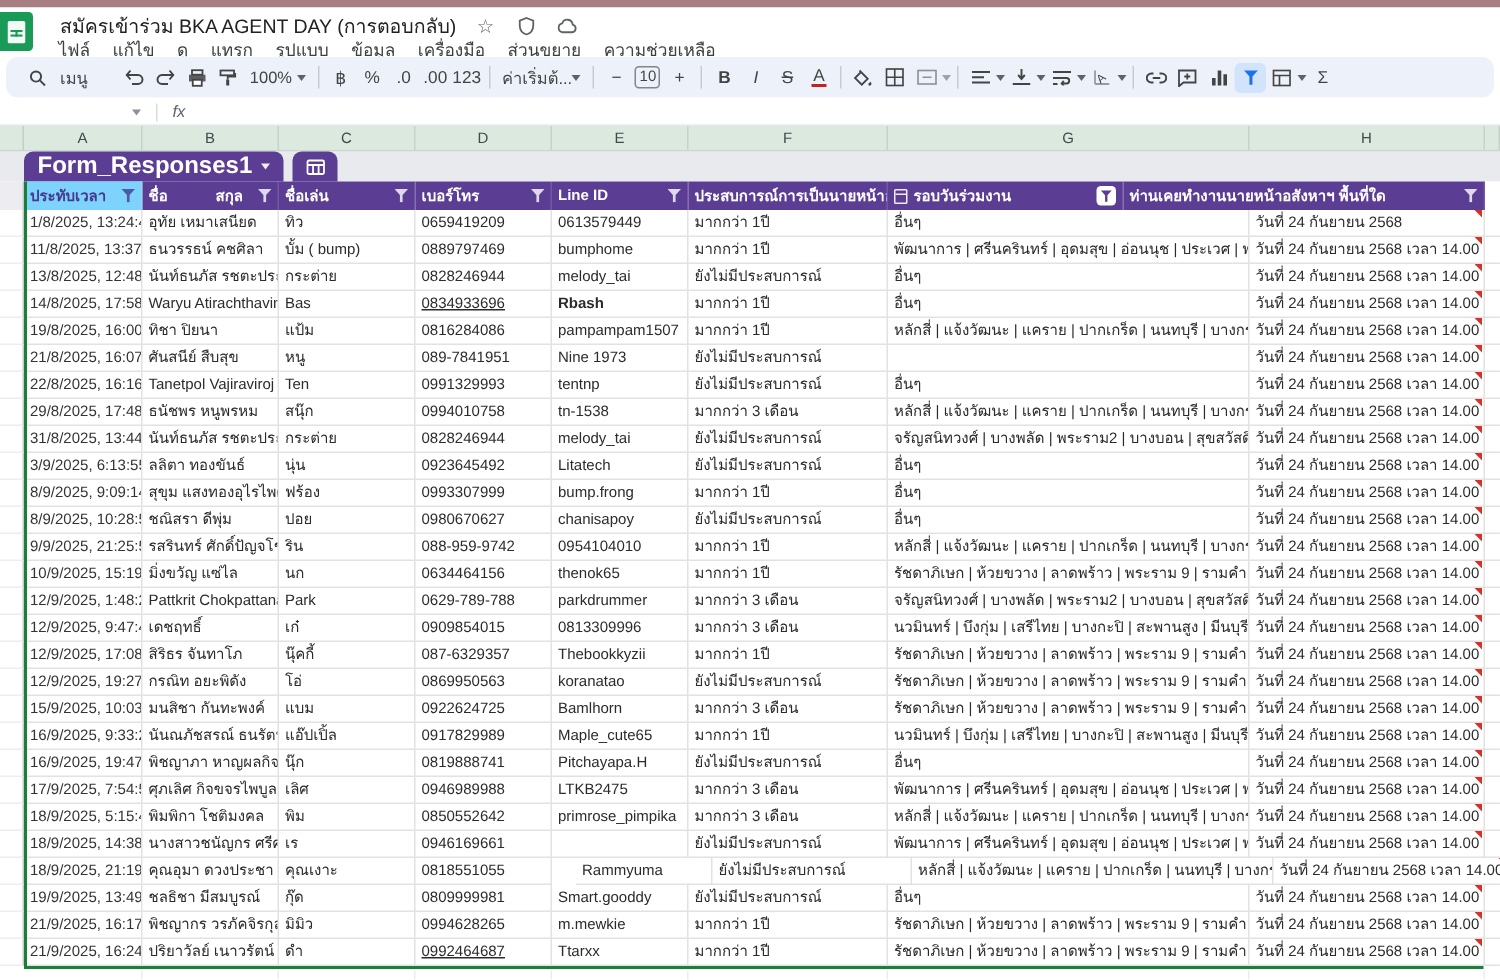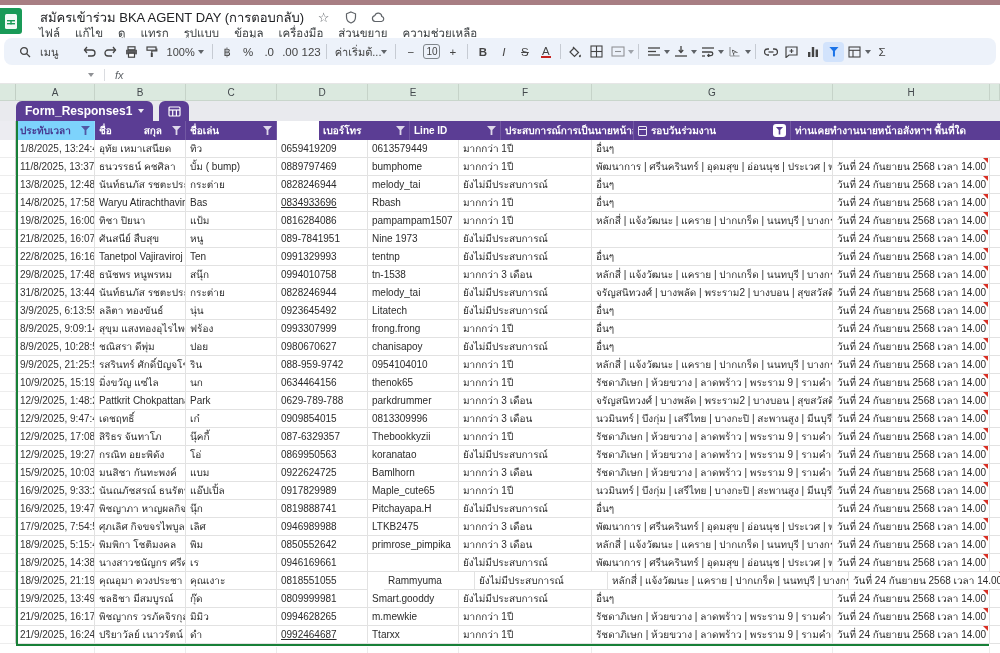--- a/index.html
+++ b/index.html
@@ -31,21 +31,21 @@
   .txtcol { border-bottom:2px solid #c5221f; line-height:10px; padding:0 1px; }
   .filter-on { background:#d2e3fc; }
   
   .formula-bar { position:absolute; top:66px; left:0; width:1000px; height:18px; background:#fff; border-bottom:1px solid #e6e6e6; display:flex; align-items:center; font-size:11px; color:#5f6368; }
   .fx { font-style:italic; font-size:11px; color:#5f6368; }
   
   .letters-row { position:absolute; top:84px; left:0; width:1000px; height:17px; background:#dbe9df; display:flex; border-bottom:1px solid #c9d6cc; }
   .letters-row .corner { width:16px; flex:none; border-right:1px solid #c2cfc5; }
   .col-letter { flex:none; display:flex; align-items:center; justify-content:center; font-size:10px; color:#43494d; border-right:1px solid #c6d3c9; }
   .tab-strip { position:absolute; top:101px; left:0; width:1000px; height:20px; background:#e9eaee; display:flex; align-items:flex-end; }
-  .sheet-tab { height:20px; margin-left:16px; background:#5b3d94; color:#fff; border-radius:6px 6px 0 0; display:flex; align-items:center; gap:6px; padding:0 9px; font-size:12px; font-weight:bold; white-space:nowrap; }
+  .sheet-tab { height:20px; margin-left:16px; background:#5b3d94; color:#fff; border-radius:6px 6px 0 0; display:flex; align-items:center; gap:6px; padding:0 9px; font-size:16px; font-weight:bold; white-space:nowrap; }
   .sheet-tab .tcaret { border-top-color:#fff; opacity:.9; }
   .icon-tab { height:20px; width:30px; margin-left:6px; background:#5b3d94; border-radius:6px 6px 0 0; display:flex; align-items:center; justify-content:center; }
   
   .header-row { position:absolute; top:121px; left:0; width:1000px; height:19px; display:flex; }
   .header-row .hstrip { width:16px; flex:none; background:#ececf1; border-right:1px solid #c9c9c9; }
   .hcell { flex:none; background:#5b3d94; color:#fff; font-size:10px; font-weight:bold; display:flex; align-items:center; padding:0 4px; gap:4px; white-space:nowrap; overflow:hidden; border-right:1px solid rgba(255,255,255,.14); }
   .hcell.selected { background:#7dd3fc; color:#46398f; }
   .hcell .funnel { width:9px; height:9px; flex:none; margin-left:auto; background:#fff; opacity:.8; clip-path:polygon(0 0,100% 0,60% 45%,60% 100%,40% 100%,40% 45%); }
   .hcell.selected .funnel { background:#46398f; }
   .hcell .label2 { margin-left:auto; }
@@ -299,21 +299,21 @@
     </div>
     <div class="hcell" style="width: 91px;">
       <span>ชื่อ</span>
       <span class="label2">สกุล</span>
       <span class="funnel"></span>
     </div>
     <div class="hcell" style="width: 91px;">
       <span>ชื่อเล่น</span>
       <span class="funnel"></span>
     </div>
-    <div class="hcell" style="width: 91px; margin-left: 42px;">
+    <div class="hcell" style="width: 91px;">
       <span>เบอร์โทร</span>
       <span class="funnel"></span>
     </div>
     <div class="hcell" style="width: 91px;">
       <span>Line ID</span>
       <span class="funnel"></span>
     </div>
     <div class="hcell" style="width: 133px;">
       <span>ประสบการณ์การเป็นนายหน้าอสังหาฯ</span>
     </div>
@@ -334,20 +334,21 @@
 <div class="grid-body">
     <div class="grow">
       <div class="rnum"></div>
       <div class="gcell num" style="width: 79px;">1/8/2025, 13:24:40</div>
       <div class="gcell" style="width: 91px;">อุทัย เหมาเสนียด</div>
       <div class="gcell" style="width: 91px;">ทิว</div>
       <div class="gcell" style="width: 91px;">0659419209</div>
       <div class="gcell" style="width: 91px;">0613579449</div>
       <div class="gcell" style="width: 133px;">มากกว่า 1ปี</div>
       <div class="gcell" style="width: 241px;">อื่นๆ</div>
+      <div class="gcell" style="width: 157px;">วันที่ 24 กันยายน 2568<span class="note-tri"></span></div>
       <div class="gcell" style="flex: 1 1 0%; border-right: none;"></div>
     </div>
     <div class="grow">
       <div class="rnum"></div>
       <div class="gcell num" style="width: 79px;">11/8/2025, 13:37:00</div>
       <div class="gcell" style="width: 91px;">ธนวรรธน์ คชศิลา</div>
       <div class="gcell" style="width: 91px;">บั้ม ( bump)</div>
       <div class="gcell" style="width: 91px;">0889797469</div>
       <div class="gcell" style="width: 91px;">bumphome</div>
       <div class="gcell" style="width: 133px;">มากกว่า 1ปี</div>
@@ -366,21 +367,21 @@
       <div class="gcell" style="width: 241px;">อื่นๆ</div>
       <div class="gcell" style="width: 157px;">วันที่ 24 กันยายน 2568  เวลา 14.00 - 16.00<span class="note-tri"></span></div>
       <div class="gcell" style="flex: 1 1 0%; border-right: none;"></div>
     </div>
     <div class="grow">
       <div class="rnum"></div>
       <div class="gcell num" style="width: 79px;">14/8/2025, 17:58:10</div>
       <div class="gcell" style="width: 91px;">Waryu Atirachthavin</div>
       <div class="gcell" style="width: 91px;">Bas</div>
       <div class="gcell" style="width: 91px; text-decoration: underline;">0834933696</div>
-      <div class="gcell" style="width: 91px;">Rbash</div>
+      <div class="gcell" style="width: 91px; font-weight: bold;">Rbash</div>
       <div class="gcell" style="width: 133px;">มากกว่า 1ปี</div>
       <div class="gcell" style="width: 241px;">อื่นๆ</div>
       <div class="gcell" style="width: 157px;">วันที่ 24 กันยายน 2568  เวลา 14.00 - 16.00<span class="note-tri"></span></div>
       <div class="gcell" style="flex: 1 1 0%; border-right: none;"></div>
     </div>
     <div class="grow">
       <div class="rnum"></div>
       <div class="gcell num" style="width: 79px;">19/8/2025, 16:00:52</div>
       <div class="gcell" style="width: 91px;">ทิชา ปิยนา</div>
       <div class="gcell" style="width: 91px;">แป้ม</div>
@@ -450,21 +451,21 @@
       <div class="gcell" style="width: 241px;">อื่นๆ</div>
       <div class="gcell" style="width: 157px;">วันที่ 24 กันยายน 2568  เวลา 14.00 - 16.00<span class="note-tri"></span></div>
       <div class="gcell" style="flex: 1 1 0%; border-right: none;"></div>
     </div>
     <div class="grow">
       <div class="rnum"></div>
       <div class="gcell num" style="width: 79px;">8/9/2025, 9:09:14</div>
       <div class="gcell" style="width: 91px;">สุขุม แสงทองอุไรไพศาล</div>
       <div class="gcell" style="width: 91px;">ฟร้อง</div>
       <div class="gcell" style="width: 91px;">0993307999</div>
-      <div class="gcell" style="width: 91px;">frong.frong</div>
+      <div class="gcell" style="width: 91px;">bump.frong</div>
       <div class="gcell" style="width: 133px;">มากกว่า 1ปี</div>
       <div class="gcell" style="width: 241px;">อื่นๆ</div>
       <div class="gcell" style="width: 157px;">วันที่ 24 กันยายน 2568  เวลา 14.00 - 16.00<span class="note-tri"></span></div>
       <div class="gcell" style="flex: 1 1 0%; border-right: none;"></div>
     </div>
     <div class="grow">
       <div class="rnum"></div>
       <div class="gcell num" style="width: 79px;">8/9/2025, 10:28:58</div>
       <div class="gcell" style="width: 91px;">ชณิสรา ดีพุ่ม</div>
       <div class="gcell" style="width: 91px;">ปอย</div>

